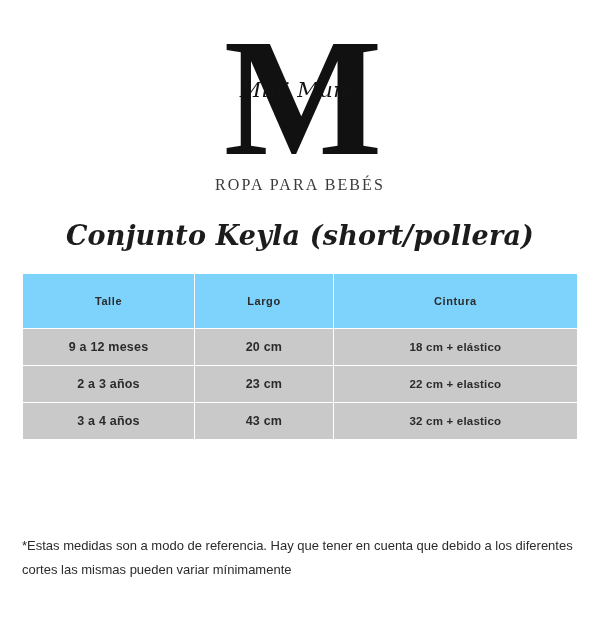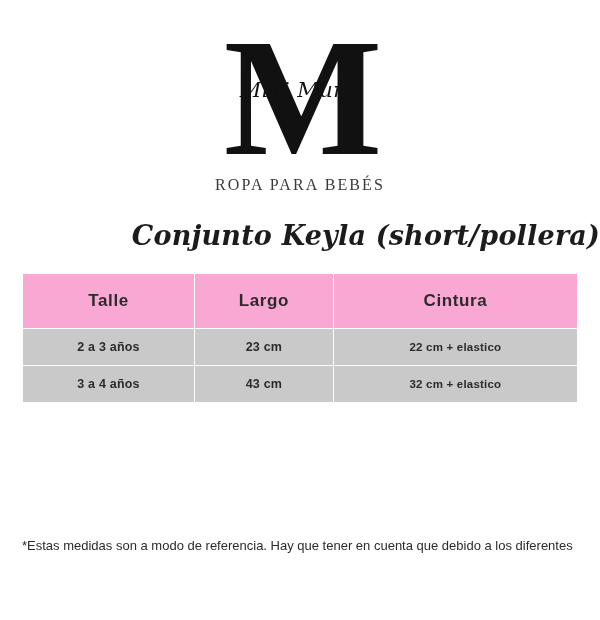--- a/index.html
+++ b/index.html
@@ -64,21 +64,21 @@
     font-family: "Liberation Serif", serif;
     font-size: 16px;
     letter-spacing: 2.1px;
     color: #3a3a3a;
     text-transform: uppercase;
   }
 
   
   .doc-title {
     margin-top: 26px;
-    text-align: right;
+    text-align: center;
     font-family: "DejaVu Serif", serif;
     font-style: italic;
     font-weight: 700;
     font-size: 27px;
     color: #1c1c1c;
     letter-spacing: 0.2px;
   }
 
   
   .table-wrap {
@@ -90,23 +90,23 @@
     border-collapse: collapse;
     table-layout: fixed;
   }
   table.size-table th,
   table.size-table td {
     border: 1px solid #ffffff;
     text-align: center;
     color: #2b2b2b;
   }
   table.size-table thead th {
-    background: #f9a8d4;
+    background: #7dd3fc;
     height: 52px;
-    font-size: 17px;
+    font-size: 11px;
     font-weight: 700;
     letter-spacing: 0.6px;
   }
   table.size-table tbody td {
     background: #c9c9c9;
     height: 34px;
     font-size: 12.5px;
     font-weight: 700;
     letter-spacing: 0.2px;
   }
@@ -161,30 +161,36 @@
       </colgroup>
       <thead>
         <tr>
           <th>Talle</th>
           <th>Largo</th>
           <th>Cintura</th>
         </tr>
       </thead>
       <tbody>
         <tr>
+          <td class="col-talle">9 a 12 meses</td>
+          <td class="col-largo">20 cm</td>
+          <td class="col-cintura">18 cm + elástico</td>
+        </tr>
+        <tr>
           <td class="col-talle">2 a 3 años</td>
           <td class="col-largo">23 cm</td>
           <td class="col-cintura">22 cm + elastico</td>
         </tr>
         <tr>
           <td class="col-talle">3 a 4 años</td>
           <td class="col-largo">43 cm</td>
           <td class="col-cintura">32 cm + elastico</td>
         </tr>
       </tbody>
     </table>
   </div>
 
   <div class="footnote">
     <span class="line">*Estas medidas son a modo de referencia. Hay que tener en cuenta que debido a los diferentes</span>
+    <span class="line">cortes las mismas pueden variar mínimamente</span>
   </div>
 
 </div>
 
 </body></html>

